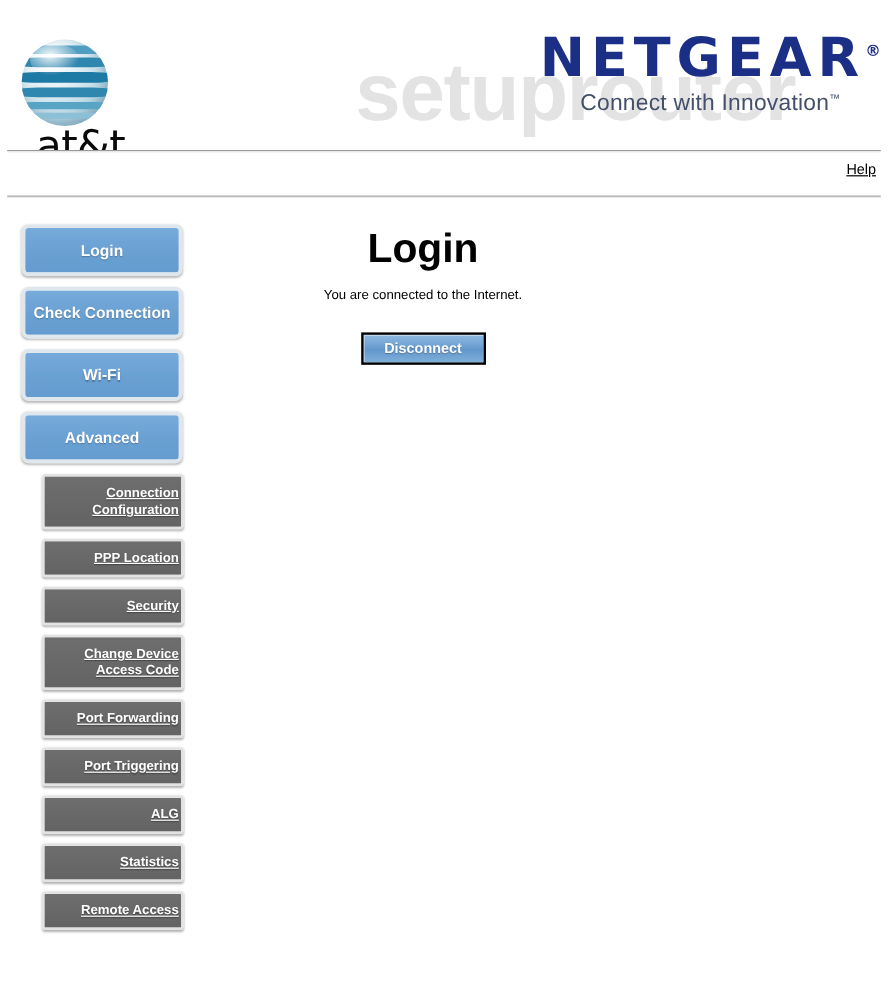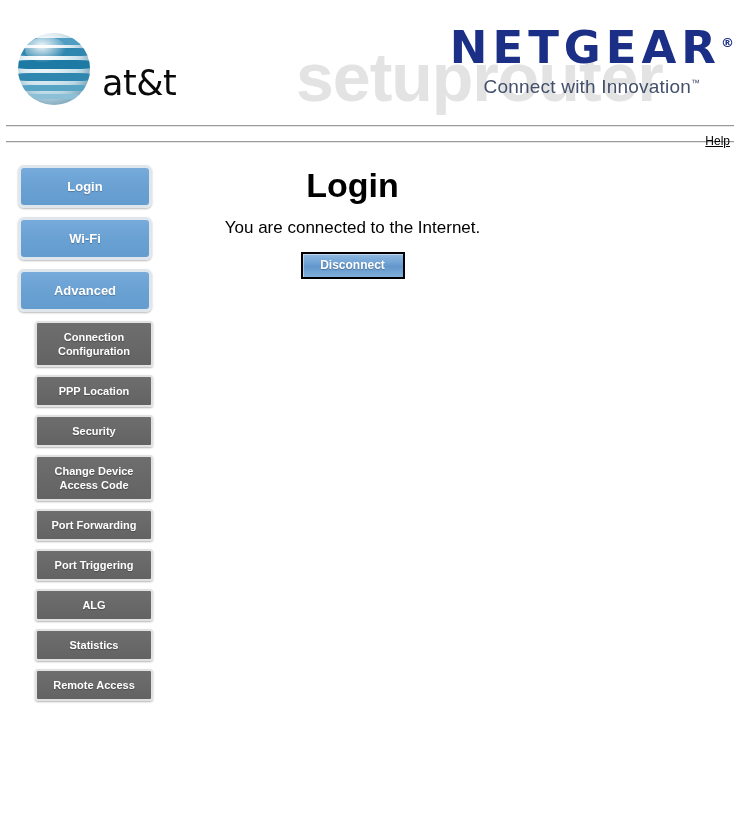--- a/index.html
+++ b/index.html
@@ -22,22 +22,23 @@
     width: 740px;
     background: #ffffff;
     overflow: hidden;
   }
 
   .att-block {
     position: absolute;
     left: 18px;
     top: 33px;
     display: flex;
-    align-items: flex-end;
+    align-items: flex-start;
     z-index: 3;
+    flex-direction: column;
   }
 
   .att-globe {
     width: 72px;
     height: 72px;
     border-radius: 50%;
     position: relative;
     overflow: hidden;
     background: radial-gradient(circle at 34% 26%, #ffffff 0%, #e8f2f7 28%, #bcd9e6 62%, #8fb9cc 100%);
     box-shadow: inset -3px -4px 9px rgba(40,90,120,.30);
@@ -123,21 +124,21 @@
   }
 
   
   .rule {
     height: 0;
     border-top: 1px solid #9a9a9a;
     border-bottom: 1px solid #e8e8e8;
     margin: 0 6px;
   }
   .help-row {
-    height: 14px;
+    height: 36px;
     position: relative;
   }
   .help-link {
     position: absolute;
     right: 10px;
     top: 7px;
     font-size: 12px;
     color: #000000;
     text-decoration: underline;
     cursor: pointer;
@@ -184,26 +185,27 @@
     margin: 0 0 8px 35px;
     box-sizing: border-box;
     background: #666666;
     background: linear-gradient(180deg, #6e6e6e 0%, #636363 100%);
     border: 2px solid #e2e2e2;
     border-radius: 3px;
     box-shadow: 0 1px 2px rgba(0,0,0,.3);
     color: #ffffff;
     font-size: 11px;
     font-weight: bold;
-    text-align: center;
+    text-align: right;
     line-height: 14px;
     padding: 7px 2px;
     cursor: pointer;
     font-family: "Liberation Sans", sans-serif;
     text-shadow: 0 1px 1px rgba(0,0,0,.3);
+    text-decoration: underline;
   }
 
   
   .main {
     flex: 1;
     padding-top: 24px;
     text-align: center;
   }
   .main-inner {
     width: 345px;
@@ -212,23 +214,23 @@
   }
   .page-title {
     font-size: 34px;
     font-weight: bold;
     color: #000000;
     margin: 0 0 14px 0;
     font-family: "Liberation Sans", sans-serif;
     line-height: 1.1;
   }
   .status-text {
-    font-size: 17px;
+    font-size: 11px;
     color: #000000;
-    margin: 0 0 14px 0;
+    margin: 0 0 25px 0;
     font-family: "Liberation Sans", sans-serif;
   }
   .action-button {
     display: inline-block;
     min-width: 104px;
     padding: 4px 14px 5px 14px;
     background: linear-gradient(180deg, #8fb9e0 0%, #6b9fd2 45%, #6397cc 55%, #7fb0da 100%);
     border: 2px solid #000000;
     color: #ffffff;
     font-size: 12px;
@@ -271,20 +273,21 @@
   <a class="help-link">Help</a>
 </div>
 
 <div class="rule"></div>
 
 <div class="page">
 
   <div class="sidebar">
 
     <div class="nav-main">Login</div>
+    <div class="nav-main">Check Connection</div>
     <div class="nav-main">Wi-Fi</div>
     <div class="nav-main">Advanced</div>
 
     <div class="nav-sub">Connection Configuration</div>
     <div class="nav-sub">PPP Location</div>
     <div class="nav-sub">Security</div>
     <div class="nav-sub">Change Device Access Code</div>
     <div class="nav-sub">Port Forwarding</div>
     <div class="nav-sub">Port Triggering</div>
     <div class="nav-sub">ALG</div>

